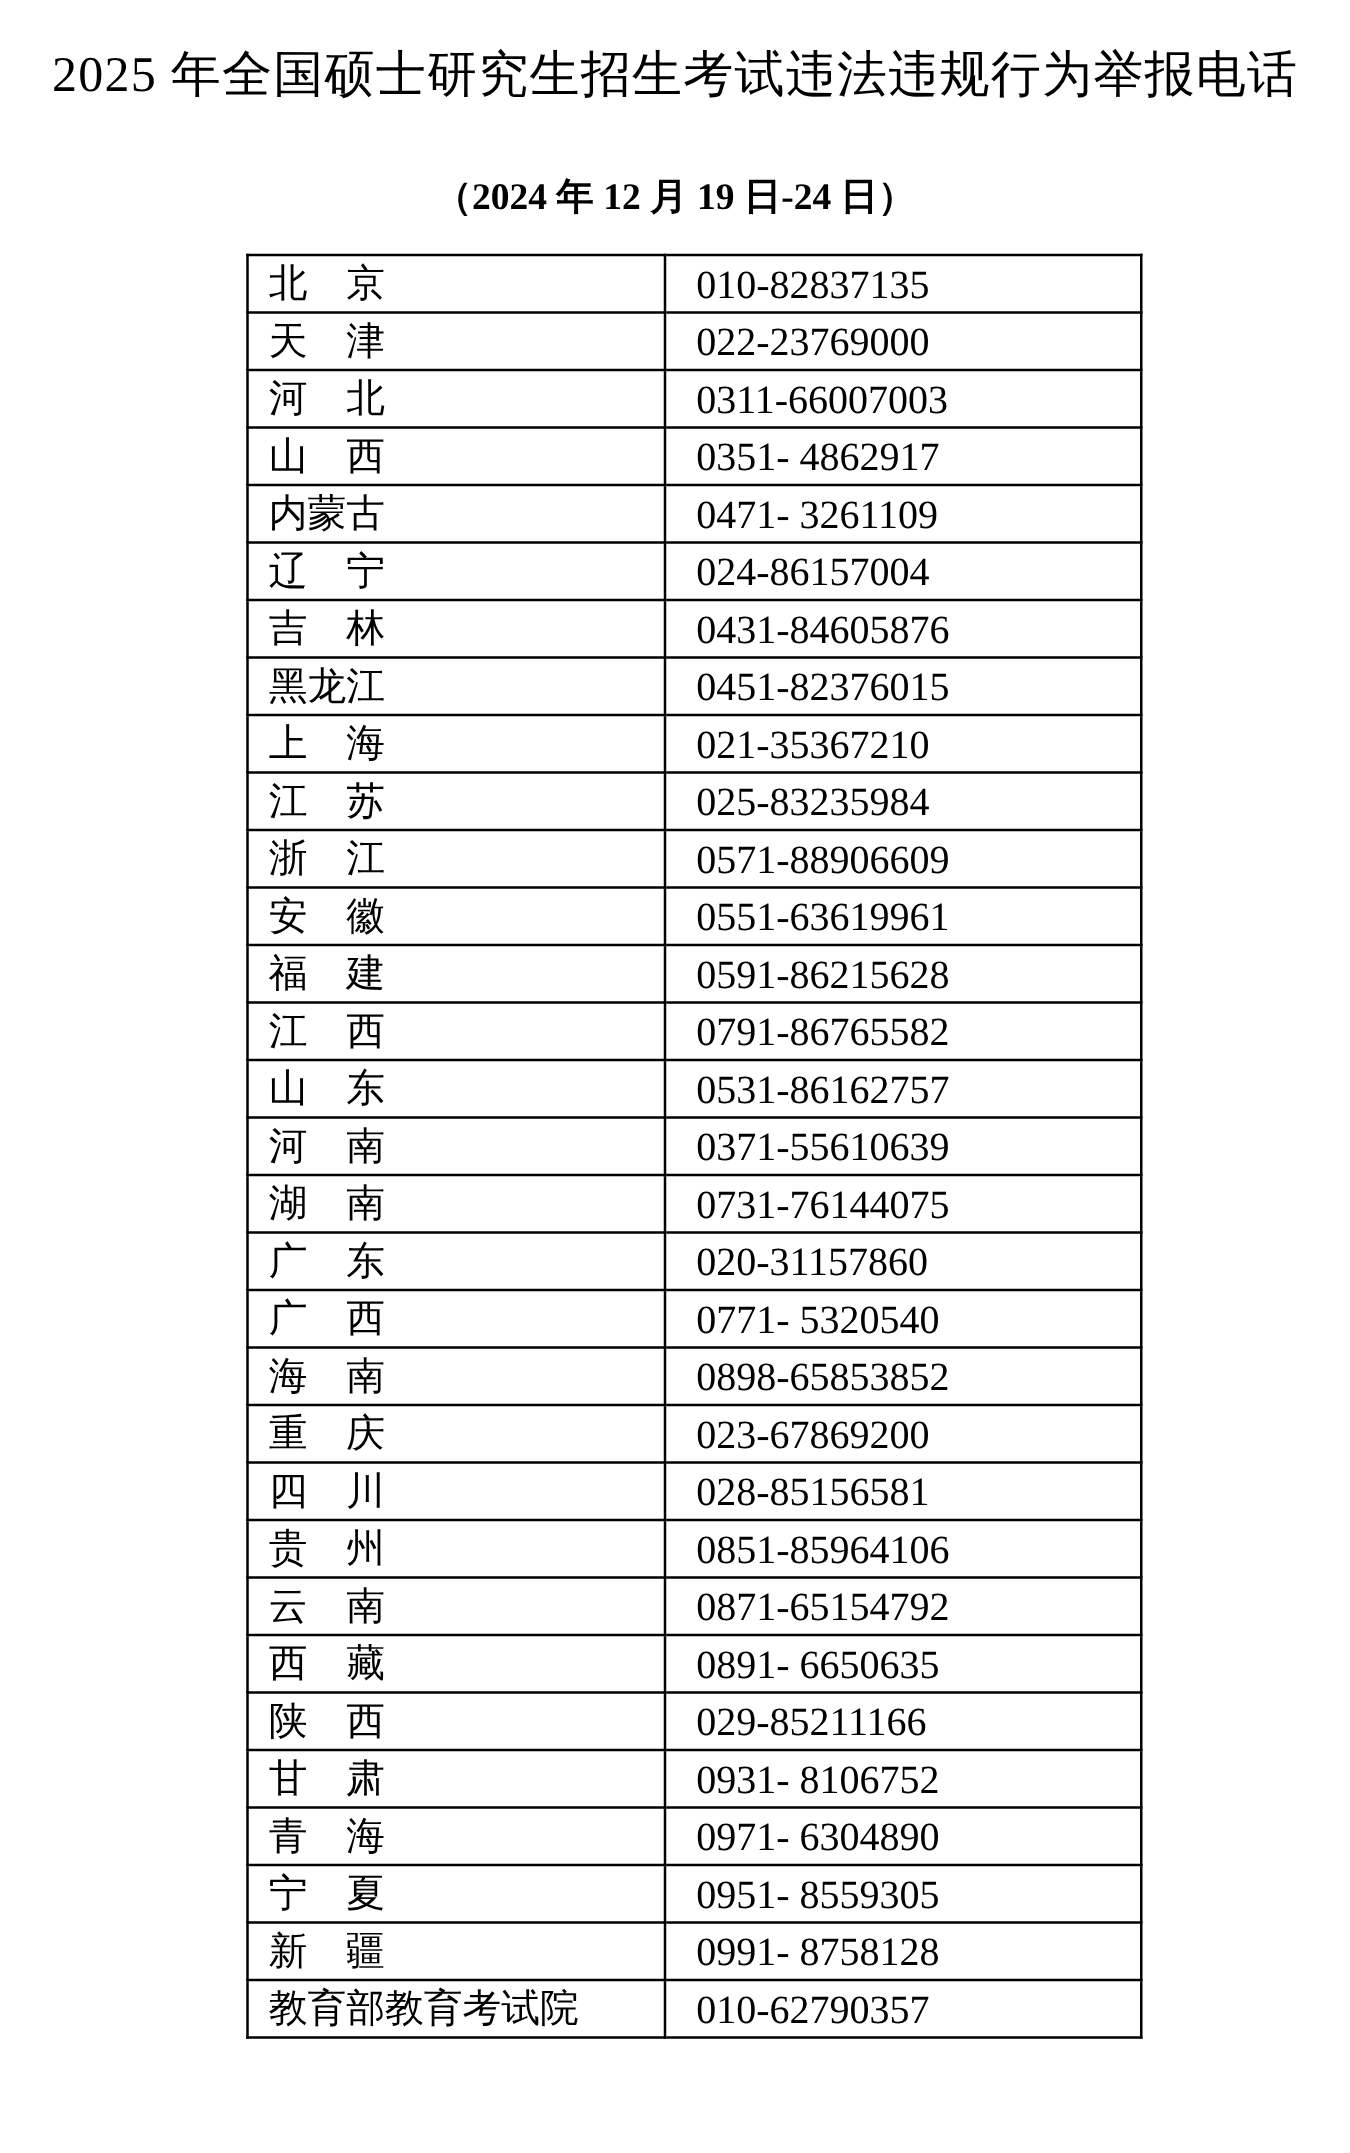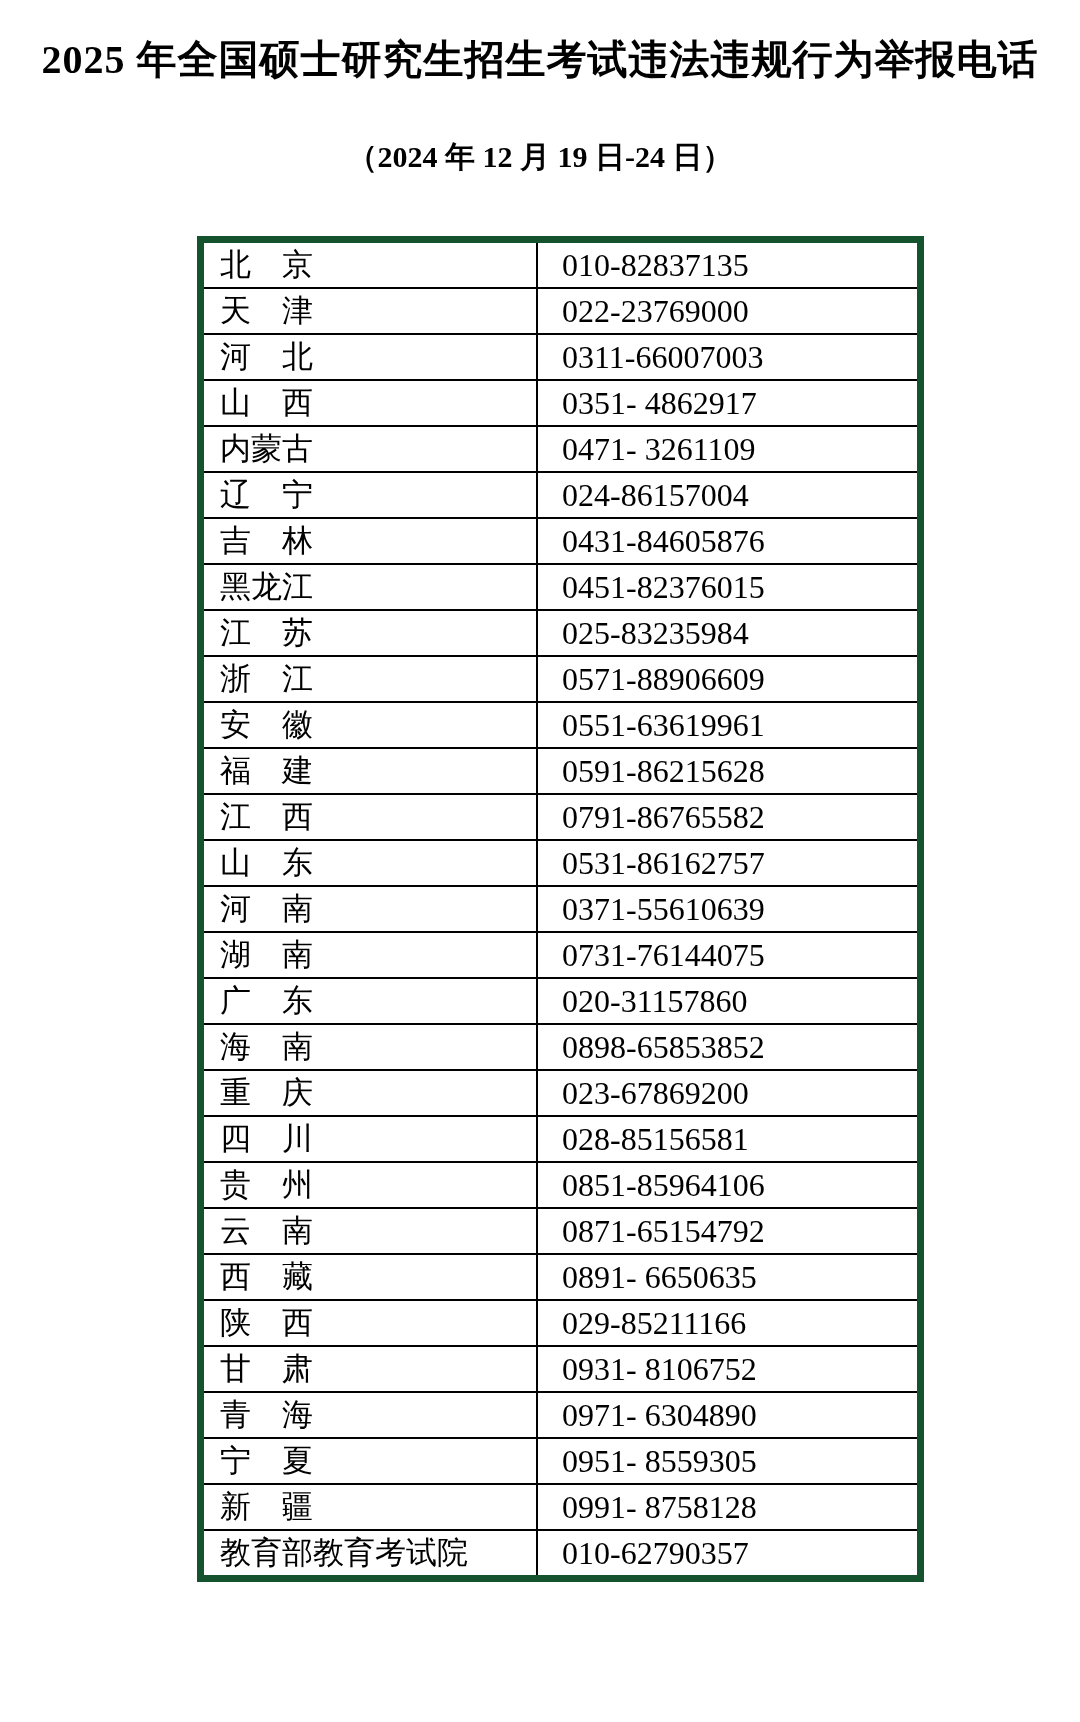--- a/index.html
+++ b/index.html
@@ -14,42 +14,42 @@
     font-family: "Liberation Serif", "DejaVu Serif", serif;
     position: relative;
   }
   .doc-title {
     position: absolute;
     top: 32px;
     left: 0;
     width: 100%;
     text-align: center;
     font-size: 40px;
-    font-weight: bold;
+    font-weight: normal;
     letter-spacing: 1px;
     white-space: nowrap;
   }
   .doc-subtitle {
     position: absolute;
     top: 110px;
     left: 0;
     width: 100%;
     text-align: center;
     font-size: 30px;
     font-weight: bold;
     white-space: nowrap;
     margin-top: 27px;
   }
   table.phone-table {
     position: absolute;
-    top: 236px;
+    top: 203px;
     left: 197px;
     border-collapse: collapse;
     table-layout: fixed;
-    border: 7px solid #14532d;
+    border: 2px solid #14532d;
   }
   table.phone-table td {
     border: 2px solid #000000;
     vertical-align: middle;
     overflow: hidden;
     white-space: nowrap;
   }
   table.phone-table tr {
     height: 45.9px;
   }
@@ -106,20 +106,24 @@
   <tr>
     <td class="region-cell">吉　林</td>
     <td class="phone-cell">0431-84605876</td>
   </tr>
 
   <tr>
     <td class="region-cell">黑龙江</td>
     <td class="phone-cell">0451-82376015</td>
   </tr>
 
+  <tr>
+    <td class="region-cell">上　海</td>
+    <td class="phone-cell">021-35367210</td>
+  </tr>
 
   <tr>
     <td class="region-cell">江　苏</td>
     <td class="phone-cell">025-83235984</td>
   </tr>
 
   <tr>
     <td class="region-cell">浙　江</td>
     <td class="phone-cell">0571-88906609</td>
   </tr>
@@ -153,20 +157,24 @@
   <tr>
     <td class="region-cell">湖　南</td>
     <td class="phone-cell">0731-76144075</td>
   </tr>
 
   <tr>
     <td class="region-cell">广　东</td>
     <td class="phone-cell">020-31157860</td>
   </tr>
 
+  <tr>
+    <td class="region-cell">广　西</td>
+    <td class="phone-cell">0771- 5320540</td>
+  </tr>
 
   <tr>
     <td class="region-cell">海　南</td>
     <td class="phone-cell">0898-65853852</td>
   </tr>
 
   <tr>
     <td class="region-cell">重　庆</td>
     <td class="phone-cell">023-67869200</td>
   </tr>

